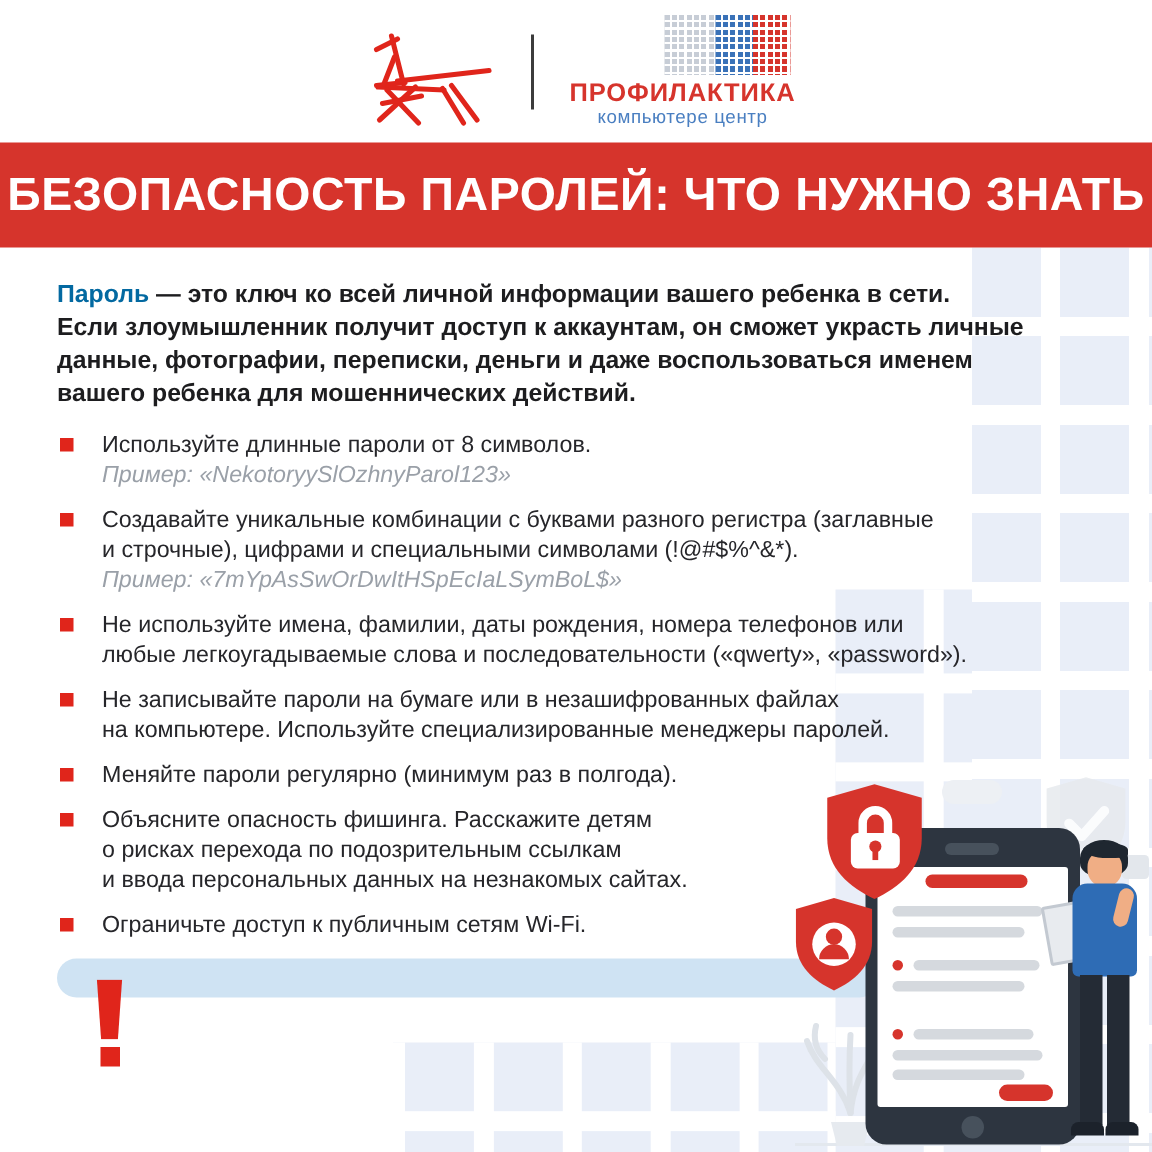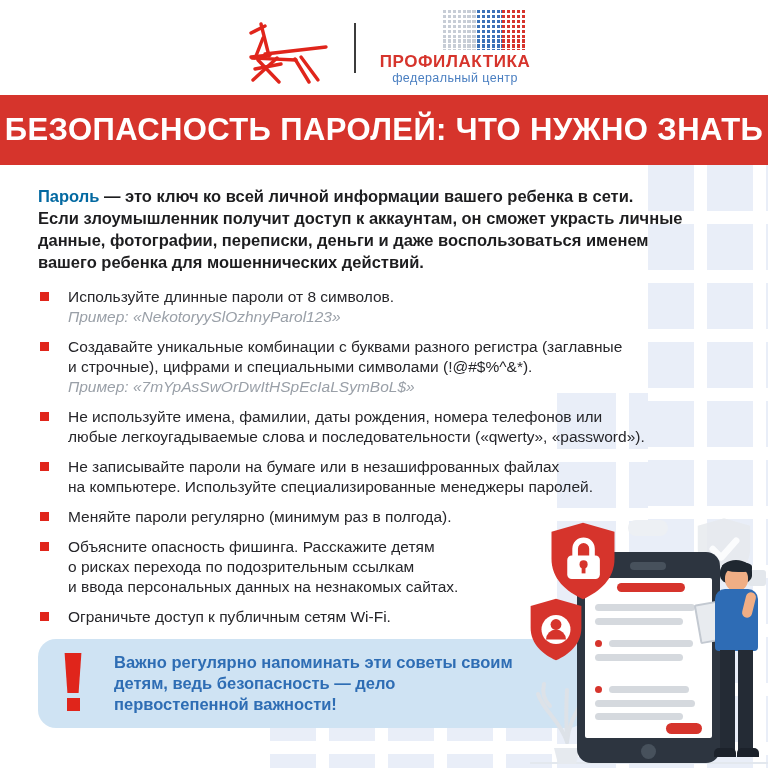--- a/index.html
+++ b/index.html
@@ -112,21 +112,21 @@
       <path d="M25 26 L18 44"></path>
     </svg>
     <div class="divider"></div>
     <div class="logo">
       <div class="pixelgrid">
         <div class="band grey"></div>
           <div class="band blue"></div>
           <div class="band red"></div>
       </div>
       <div class="brand">ПРОФИЛАКТИКА</div>
-      <div class="brand-sub">федеральный центр</div>
+      <div class="brand-sub">компьютере центр</div>
     </div>
   </div>
 
   <div class="banner">
     <h1>БЕЗОПАСНОСТЬ ПАРОЛЕЙ: ЧТО НУЖНО ЗНАТЬ</h1>
   </div>
 
   <div class="content">
     <div class="intro"><span class="term">Пароль</span><span> — это ключ ко всей личной информации вашего ребенка в сети.
 Если злоумышленник получит доступ к аккаунтам, он сможет украсть личные
@@ -168,23 +168,20 @@
         <div class="tip-body"><span>Ограничьте доступ к публичным сетям Wi-Fi.</span></div>
       </li>
     </ul>
   </div>
 
   <div class="callout">
     <div class="excl">
       <div class="excl-bar"></div>
         <div class="excl-dot"></div>
     </div>
-    <div class="callout-text">Важно регулярно напоминать эти советы своим
-детям, ведь безопасность — дело
-первостепенной важности!</div>
   </div>
 
   <div class="illu">
     <div class="ground"></div>
     <div class="faint-cloud"></div>
     <div class="faint-lock"></div>
 
     <svg class="plant" viewBox="0 0 74 116" fill="none" stroke="#dde2e8" stroke-width="4" stroke-linecap="round">
       <path d="M37 92 C30 70 14 62 8 44"></path>
       <path d="M37 92 C40 64 52 58 58 38"></path>

